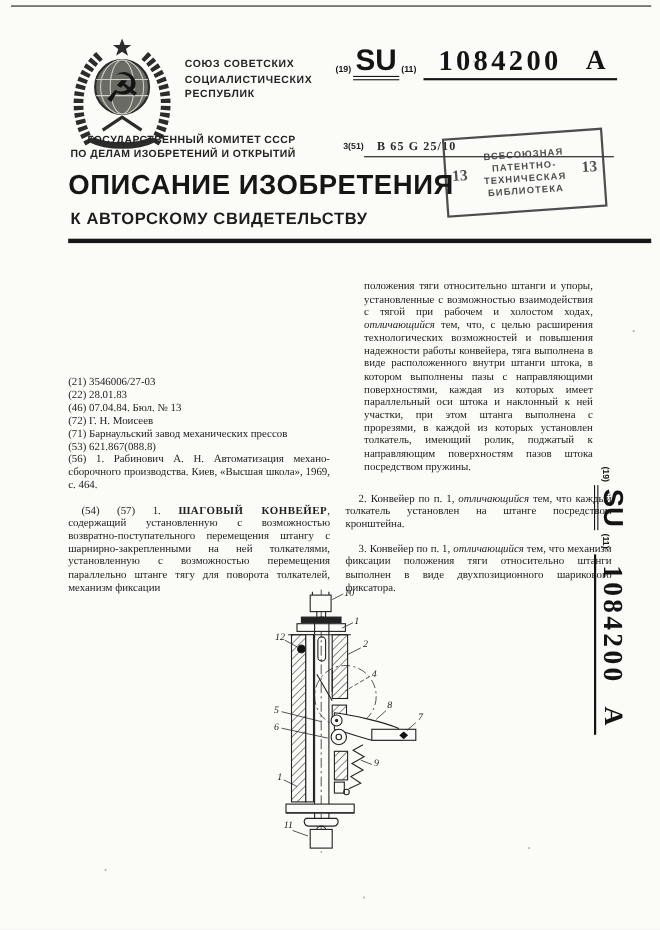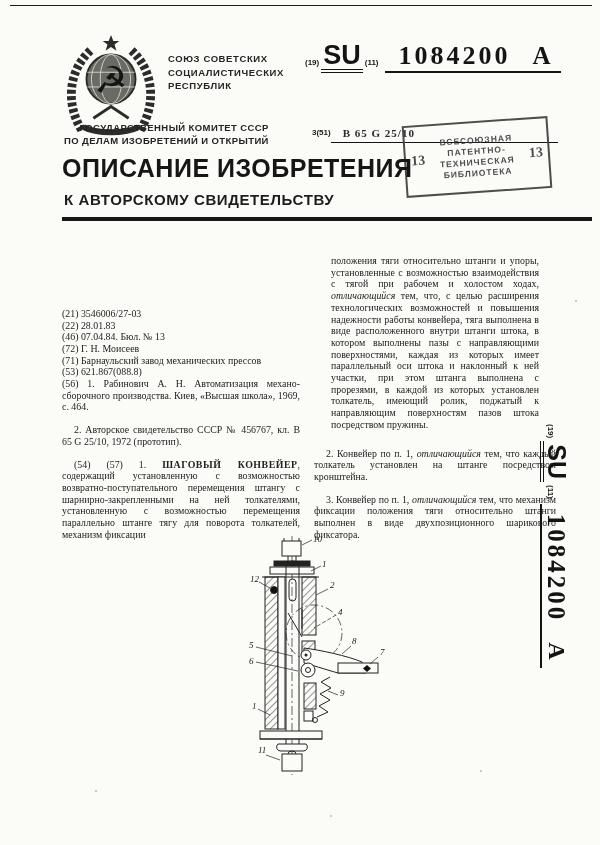--- a/index.html
+++ b/index.html
@@ -112,21 +112,20 @@
 
   <div class="abs cols">
     <div class="col-l">
       <div class="bib-line">(21) 3546006/27-03</div>
       <div class="bib-line">(22) 28.01.83</div>
       <div class="bib-line">(46) 07.04.84. Бюл. № 13</div>
       <div class="bib-line">(72) Г. Н. Моисеев</div>
       <div class="bib-line">(71) Барнаульский завод механических прессов</div>
       <div class="bib-line">(53) 621.867(088.8)</div>
       <div class="bib-line">(56) 1. Рабинович А. Н. Автоматизация механо-сборочного производства. Киев, «Высшая школа», 1969, с. 464.</div>
-      <p class="para">2. Авторское свидетельство СССР № 456767, кл. B 65 G 25/10, 1972 (прототип).</p>
       <p class="para"><span>(54) (57) 1. </span><span class="claim-name">ШАГОВЫЙ КОНВЕЙЕР</span><span>, содержащий установленную с возможностью возвратно-поступательного перемещения штангу с шарнирно-закрепленными на ней толкателями, установленную с возможностью перемещения параллельно штанге тягу для поворота толкателей, механизм фиксации</span></p>
     </div>
     <div class="col-r">
       <p class="para-cont"><span>положения тяги относительно штанги и упоры, установленные с возможностью взаимодействия с тягой при рабочем и холостом ходах, </span><span class="em-it">отличающийся</span><span> тем, что, с целью расширения технологических возможностей и повышения надежности работы конвейера, тяга выполнена в виде расположенного внутри штанги штока, в котором выполнены пазы с направляющими поверхностями, каждая из которых имеет параллельный оси штока и наклонный к ней участки, при этом штанга выполнена с прорезями, в каждой из которых установлен толкатель, имеющий ролик, поджатый к направляющим поверхностям пазов штока посредством пружины.</span></p>
       <p class="para"><span>2. Конвейер по п. 1, </span><span class="em-it">отличающийся</span><span> тем, что каждый толкатель установлен на штанге посредством кронштейна.</span></p>
       <p class="para"><span>3. Конвейер по п. 1, </span><span class="em-it">отличающийся</span><span> тем, что механизм фиксации положения тяги относительно штанги выполнен в виде двухпозиционного шарикового фиксатора.</span></p>
     </div>
   </div>
 
   <div class="abs side-num">

